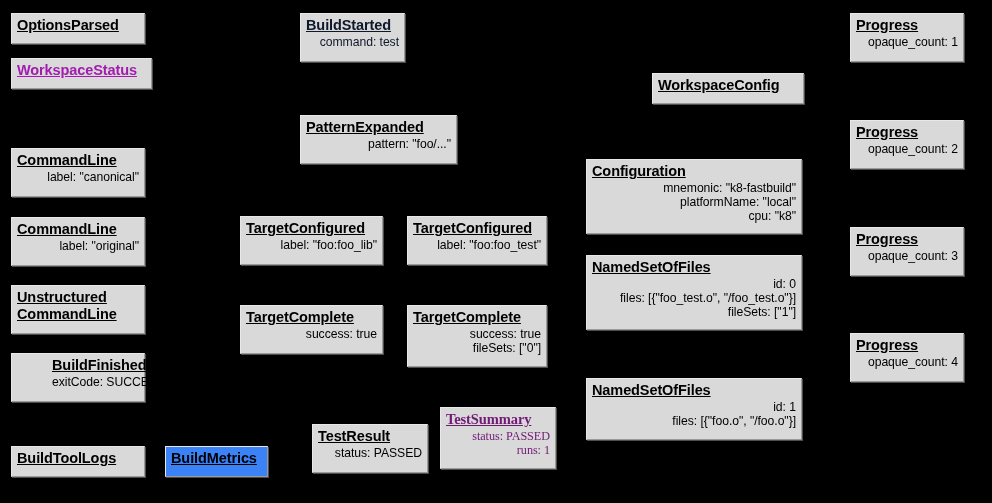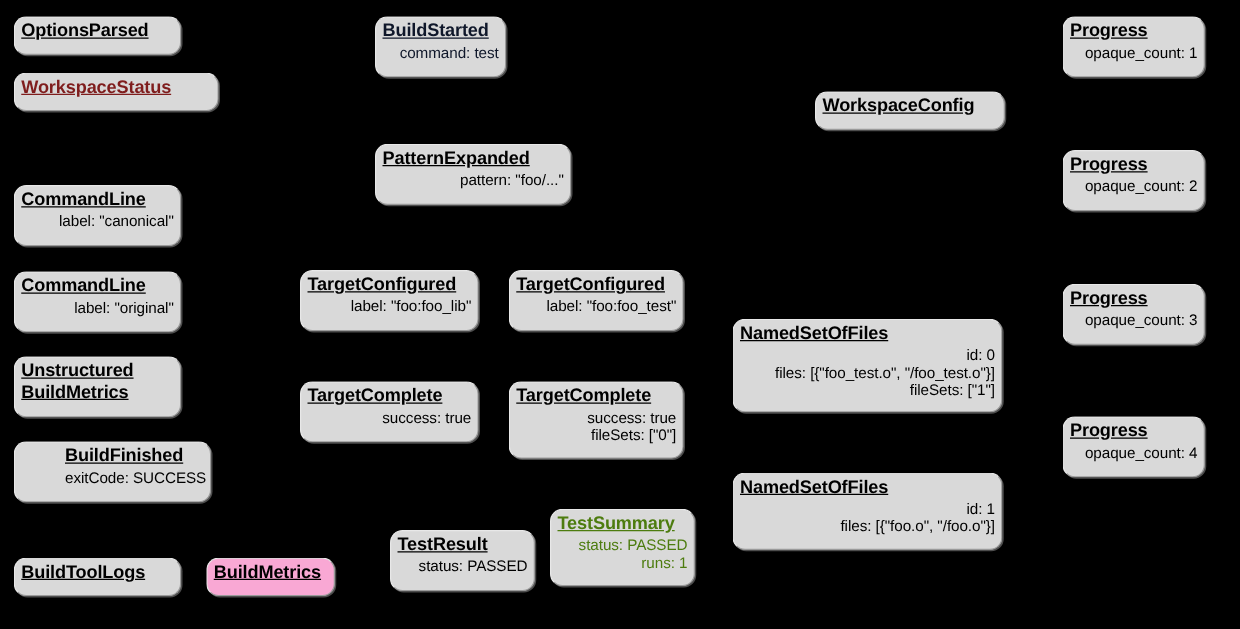--- a/index.html
+++ b/index.html
@@ -23,21 +23,20 @@
     box-sizing: border-box;
     background: #d9d9d9;
     border-top: 1px solid #e8e8e8;
     border-left: 1px solid #e8e8e8;
     border-right: 1px solid #9a9a9a;
     border-bottom: 1px solid #9a9a9a;
     box-shadow: 1px 1px 0 0 #4d4d4d;
     padding: 3px 5px 4px 5px;
     color: #000000;
     line-height: 1.16;
-    border-radius: 10px;
   }
   .node-title {
     font-size: 14.5px;
     font-weight: bold;
     text-decoration: underline;
     letter-spacing: -0.1px;
     white-space: pre-line;
     display: block;
     margin-bottom: 1px;
   }
@@ -66,21 +65,21 @@
       <span class="fields">
         <span class="node-field">command: test</span>
       </span>
     </div>
     <div class="node" style="left: 850px; top: 13px; width: 114px; min-height: 49px; background: rgb(217, 217, 217); color: rgb(0, 0, 0);">
       <span class="node-title">Progress</span>
       <span class="fields">
         <span class="node-field">opaque_count: 1</span>
       </span>
     </div>
-    <div class="node" style="left: 11px; top: 58px; width: 164px; min-height: 31px; background: rgb(217, 217, 217); color: #7f1d1d;">
+    <div class="node" style="left: 11px; top: 58px; width: 141px; min-height: 31px; background: rgb(217, 217, 217); color: #a21caf;">
       <span class="node-title">WorkspaceStatus</span>
     </div>
     <div class="node" style="left: 652px; top: 73px; width: 152px; min-height: 31px; background: rgb(217, 217, 217); color: rgb(0, 0, 0);">
       <span class="node-title">WorkspaceConfig</span>
     </div>
     <div class="node" style="left: 300px; top: 115px; width: 157px; min-height: 49px; background: rgb(217, 217, 217); color: rgb(0, 0, 0);">
       <span class="node-title">PatternExpanded</span>
       <span class="fields">
         <span class="node-field">pattern: "foo/..."</span>
       </span>
@@ -88,20 +87,28 @@
     <div class="node" style="left: 850px; top: 120px; width: 114px; min-height: 49px; background: rgb(217, 217, 217); color: rgb(0, 0, 0);">
       <span class="node-title">Progress</span>
       <span class="fields">
         <span class="node-field">opaque_count: 2</span>
       </span>
     </div>
     <div class="node" style="left: 11px; top: 148px; width: 134px; min-height: 49px; background: rgb(217, 217, 217); color: rgb(0, 0, 0);">
       <span class="node-title">CommandLine</span>
       <span class="fields">
         <span class="node-field">label: "canonical"</span>
+      </span>
+    </div>
+    <div class="node" style="left: 586px; top: 159px; width: 216px; min-height: 75px; background: rgb(217, 217, 217); color: rgb(0, 0, 0);">
+      <span class="node-title">Configuration</span>
+      <span class="fields">
+        <span class="node-field">mnemonic: "k8-fastbuild"</span>
+        <span class="node-field">platformName: "local"</span>
+        <span class="node-field">cpu: "k8"</span>
       </span>
     </div>
     <div class="node" style="left: 11px; top: 217px; width: 134px; min-height: 49px; background: rgb(217, 217, 217); color: rgb(0, 0, 0);">
       <span class="node-title">CommandLine</span>
       <span class="fields">
         <span class="node-field">label: "original"</span>
       </span>
     </div>
     <div class="node" style="left: 240px; top: 216px; width: 143px; min-height: 49px; background: rgb(217, 217, 217); color: rgb(0, 0, 0);">
       <span class="node-title">TargetConfigured</span>
@@ -124,66 +131,66 @@
     <div class="node" style="left: 586px; top: 255px; width: 216px; min-height: 75px; background: rgb(217, 217, 217); color: rgb(0, 0, 0);">
       <span class="node-title">NamedSetOfFiles</span>
       <span class="fields">
         <span class="node-field">id: 0</span>
         <span class="node-field">files: [{"foo_test.o", "/foo_test.o"}]</span>
         <span class="node-field">fileSets: ["1"]</span>
       </span>
     </div>
     <div class="node" style="left: 11px; top: 285px; width: 134px; min-height: 49px; background: rgb(217, 217, 217); color: rgb(0, 0, 0);">
       <span class="node-title">Unstructured
-BuildMetrics</span>
+CommandLine</span>
     </div>
     <div class="node" style="left: 240px; top: 305px; width: 143px; min-height: 49px; background: rgb(217, 217, 217); color: rgb(0, 0, 0);">
       <span class="node-title">TargetComplete</span>
       <span class="fields">
         <span class="node-field">success: true</span>
       </span>
     </div>
     <div class="node" style="left: 407px; top: 305px; width: 140px; min-height: 62px; background: rgb(217, 217, 217); color: rgb(0, 0, 0);">
       <span class="node-title">TargetComplete</span>
       <span class="fields">
         <span class="node-field">success: true</span>
         <span class="node-field">fileSets: ["0"]</span>
       </span>
     </div>
     <div class="node" style="left: 850px; top: 333px; width: 114px; min-height: 49px; background: rgb(217, 217, 217); color: rgb(0, 0, 0);">
       <span class="node-title">Progress</span>
       <span class="fields">
         <span class="node-field">opaque_count: 4</span>
       </span>
     </div>
-    <div class="node" style="left: 11px; top: 353px; width: 158px; min-height: 49px; background: rgb(217, 217, 217); color: rgb(0, 0, 0); padding-left: 40px;">
+    <div class="node" style="left: 11px; top: 353px; width: 134px; min-height: 49px; background: rgb(217, 217, 217); color: rgb(0, 0, 0); padding-left: 40px;">
       <span class="node-title">BuildFinished</span>
       <span class="fields">
         <span class="node-field">exitCode: SUCCESS</span>
       </span>
     </div>
     <div class="node" style="left: 586px; top: 378px; width: 216px; min-height: 62px; background: rgb(217, 217, 217); color: rgb(0, 0, 0);">
       <span class="node-title">NamedSetOfFiles</span>
       <span class="fields">
         <span class="node-field">id: 1</span>
         <span class="node-field">files: [{"foo.o", "/foo.o"}]</span>
       </span>
     </div>
-    <div class="node" style="left: 440px; top: 407px; width: 116px; min-height: 62px; background: rgb(217, 217, 217); color: #4d7c0f;">
+    <div class="node" style="left: 440px; top: 407px; width: 116px; min-height: 62px; background: rgb(217, 217, 217); color: #701a75; font-family: Liberation Serif, serif;">
       <span class="node-title">TestSummary</span>
       <span class="fields">
         <span class="node-field">status: PASSED</span>
         <span class="node-field">runs: 1</span>
       </span>
     </div>
     <div class="node" style="left: 312px; top: 424px; width: 116px; min-height: 49px; background: rgb(217, 217, 217); color: rgb(0, 0, 0);">
       <span class="node-title">TestResult</span>
       <span class="fields">
         <span class="node-field">status: PASSED</span>
       </span>
     </div>
     <div class="node" style="left: 11px; top: 446px; width: 134px; min-height: 31px; background: rgb(217, 217, 217); color: rgb(0, 0, 0);">
       <span class="node-title">BuildToolLogs</span>
     </div>
-    <div class="node" style="left: 165px; top: 446px; width: 103px; min-height: 31px; background: #f9a8d4; color: rgb(0, 0, 0);">
+    <div class="node" style="left: 165px; top: 446px; width: 103px; min-height: 31px; background: #3b82f6; color: rgb(0, 0, 0);">
       <span class="node-title">BuildMetrics</span>
     </div>
   </div>
 
 </body></html>

